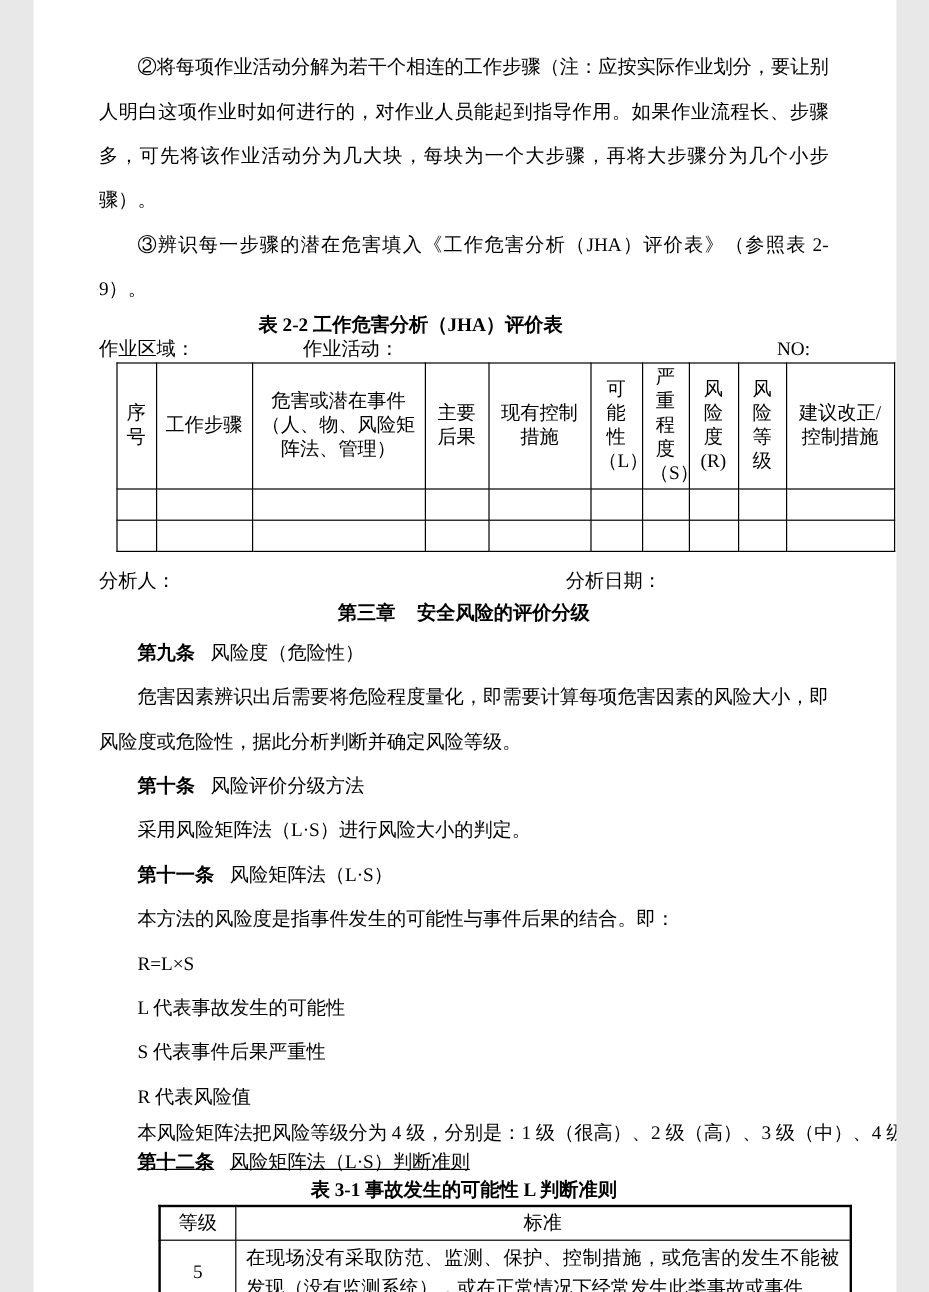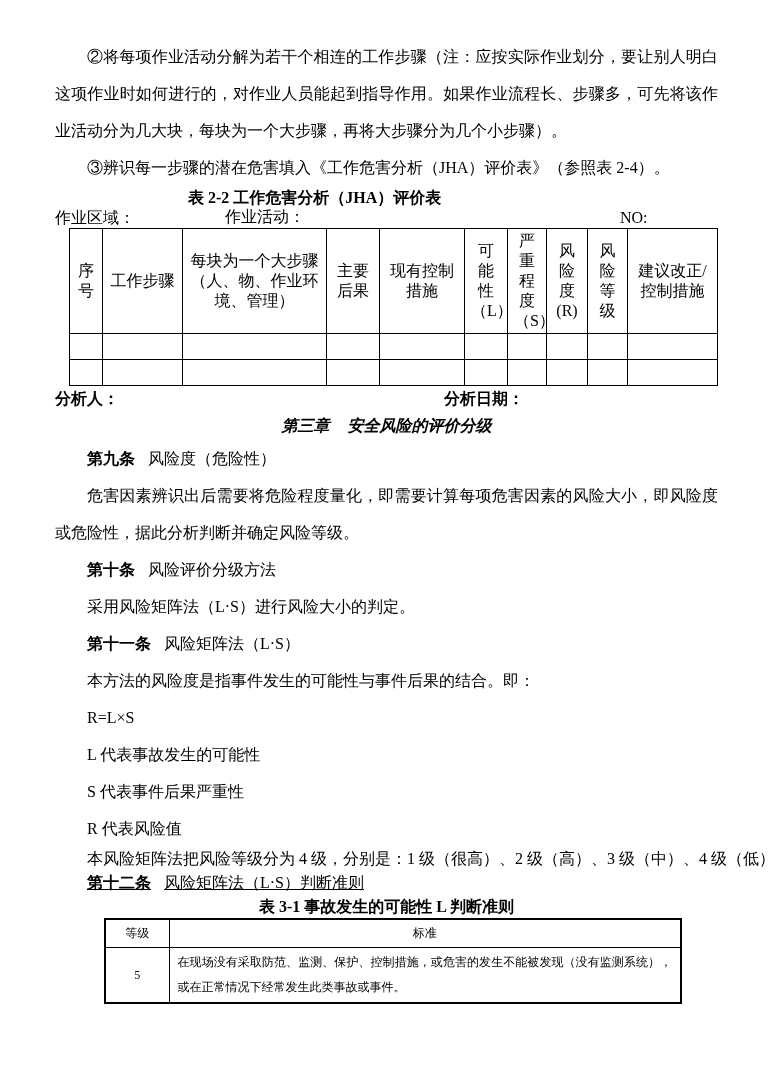--- a/index.html
+++ b/index.html
@@ -1,18 +1,18 @@
 <!DOCTYPE html>
 <html><head>
 <meta charset="utf-8">
 <style>
   html,body{margin:0;padding:0;background:#e8e8e8;}
   .page{
     position:relative;
-    width:774px;height:1077px;
+    width:719px;height:1077px;
     margin:0 auto;
     background:#ffffff;
     color:#000;
     font-family:"Liberation Serif","DejaVu Serif",serif;
     font-size:16px;
     box-sizing:border-box;
     padding:38px 56px 0 55px;
     overflow:hidden;
   }
   p{margin:0;}
@@ -21,43 +21,43 @@
   .t22-title{font-weight:bold;line-height:21px;margin:1px 0 0 133px;}
   .meta-row{position:relative;height:20px;line-height:20px;}
   .meta-row .m1{position:absolute;left:0;}
   .meta-row .m2{position:absolute;left:170px;font-family:Liberation Mono, monospace;}
   .meta-row .m3{position:absolute;left:565px;}
   .meta-row .m4{position:absolute;left:389px;}
   table.jha{border-collapse:collapse;table-layout:fixed;width:648px;margin-left:14px;border:1.5px solid #000;}
   table.jha th,table.jha td{border:1px solid #000;font-weight:normal;font-size:16px;line-height:20px;text-align:center;vertical-align:middle;padding:2px 6px;word-break:break-all;}
   table.jha thead tr{height:104px;}
   table.jha tbody tr{height:26px;}
-  .analyst{height:22px;line-height:22px;margin-top:2px;font-weight:bold;}
+  .analyst{height:22px;line-height:22px;margin-top:14px;}
   .para4{margin-top:5px;}
-  .chapter{text-align:center;font-weight:bold;line-height:29px;margin-top:1px;font-style:italic;}
+  .chapter{text-align:center;font-weight:bold;line-height:29px;margin-top:1px;}
   .chapter .ch-num{margin-right:18px;}
   .art{line-height:37px;text-indent:32px;}
   .art .art-num{font-weight:bold;margin-right:13px;}
   .line{line-height:37px;text-indent:32px;}
   .tight{line-height:24px;text-indent:32px;white-space:nowrap;}
   .tight2{line-height:24px;text-decoration:underline;}
   .t31-title{text-align:center;font-weight:bold;line-height:23px;}
   table.t31{border-collapse:collapse;table-layout:fixed;width:576px;margin-left:49px;border:2px solid #000;}
-  table.t31 th,table.t31 td{border:1px solid #000;font-size:12px;padding:1px 6px;}
+  table.t31 th,table.t31 td{border:1px solid #000;font-size:16px;padding:1px 6px;}
   table.t31 th{font-weight:normal;text-align:center;height:25px;}
   table.t31 td.grade{text-align:center;vertical-align:middle;}
   table.t31 td.std{text-align:justify;line-height:25px;padding:2px 8px;}
 </style>
 </head>
 <body>
 
 <div class="page">
 
   <p class="body ind">②将每项作业活动分解为若干个相连的工作步骤（注：应按实际作业划分，要让别人明白这项作业时如何进行的，对作业人员能起到指导作用。如果作业流程长、步骤多，可先将该作业活动分为几大块，每块为一个大步骤，再将大步骤分为几个小步骤）。</p>
-  <p class="body ind">③辨识每一步骤的潜在危害填入《工作危害分析（JHA）评价表》（参照表 2-4）。</p>
+  <p class="body ind">③辨识每一步骤的潜在危害填入《工作危害分析（JHA）评价表》（参照表 2-9）。</p>
 
   <div class="t22-title">表 2-2 工作危害分析（JHA）评价表</div>
 
   <div class="meta-row">
     <span class="m1">作业区域：</span>
     <span class="m2">作业活动：</span>
     <span class="m3">NO:</span>
   </div>
 
   <table class="jha">
@@ -70,21 +70,21 @@
         <col style="width:43px">
       <col style="width:39px">
         <col style="width:41px">
         <col style="width:40px">
       <col style="width:90px">
     </colgroup>
     <thead>
       <tr>
         <th>序号</th>
         <th>工作步骤</th>
-        <th>每块为一个大步骤（人、物、作业环境、管理）</th>
+        <th>危害或潜在事件（人、物、风险矩阵法、管理）</th>
         <th>主要后果</th>
         <th>现有控制措施</th>
         <th>可能性（L）</th>
         <th>严重程度（S）</th>
         <th>风险度(R)</th>
         <th>风险等级</th>
         <th>建议改正/控制措施</th>
       </tr>
     </thead>
     <tbody>

